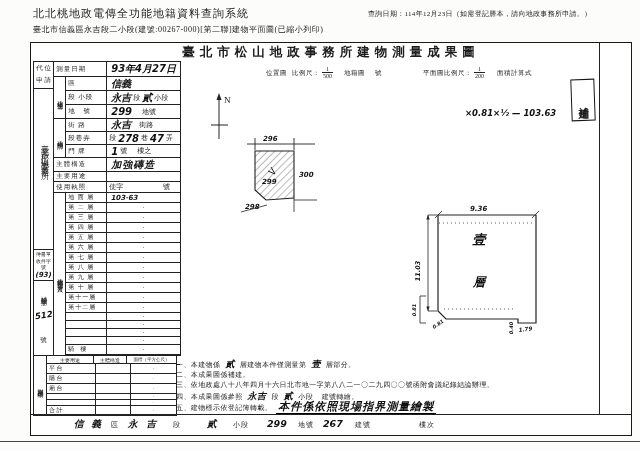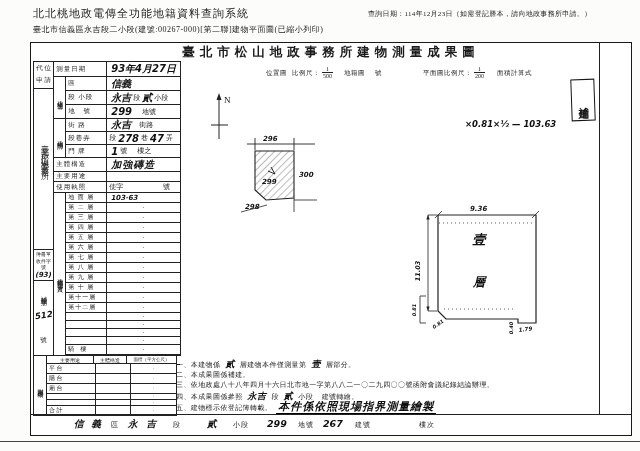--- a/index.html
+++ b/index.html
@@ -11,21 +11,21 @@
   .doc-line{left:33px;top:24px;font-size:8px;letter-spacing:0.5px;}
   .docbox{left:30px;top:42px;width:600px;height:392px;border:1.5px solid #191919;background:#fff;}
   .title{text-align:center;margin-top:1px;font-size:12.5px;font-weight:bold;letter-spacing:5px;}
   .mh{font-size:6.5px;letter-spacing:0.5px;white-space:pre;}
   .frac{display:inline-block;text-align:center;font-size:6px;line-height:6px;}
   .frac .num{display:block;border-bottom:1px solid #222;padding:0 4px;}
   .frac .den{display:block;padding:0 1px;}
   .stamp{left:540px;top:36px;width:22px;height:40px;border:1.5px solid #161616;display:flex;align-items:center;justify-content:center;transform:rotate(-2deg);}
   .stamp span{writing-mode:vertical-rl;text-orientation:upright;font-size:10.5px;font-weight:bold;letter-spacing:2px;}
   .calc1{left:420px;top:50px;font-size:8.5px;white-space:pre;}
-  .calc2{left:434px;top:76px;font-size:8.5px;white-space:pre;}
+  .calc2{left:434px;top:65px;font-size:8.5px;white-space:pre;}
   
   .ltable{left:2px;top:18px;width:146px;height:293px;display:flex;border:1px solid #222;background:#fff;}
   .colA{width:26px;border-right:1px solid #222;display:flex;flex-direction:column;}
   .daiwei{height:26px;border-bottom:1px solid #222;font-size:6.5px;line-height:12px;text-align:center;white-space:pre;}
   .office{flex:0 0 128px;display:flex;align-items:center;justify-content:center;writing-mode:vertical-rl;text-orientation:upright;font-size:8px;letter-spacing:3px;}
   .bookblk{border-top:1px solid #222;border-bottom:1px solid #222;font-size:5px;text-align:center;line-height:6.5px;padding:2px 0;margin-top:32px;}
   .bookno{font-size:7px;}
   .caseblk{flex:1;display:flex;flex-direction:column;align-items:center;justify-content:space-around;padding:2px 0;}
   .caseprefix{writing-mode:vertical-rl;text-orientation:upright;font-size:6.5px;letter-spacing:1px;}
   .caseno{font-size:8.5px;transform:rotate(-8deg);}

